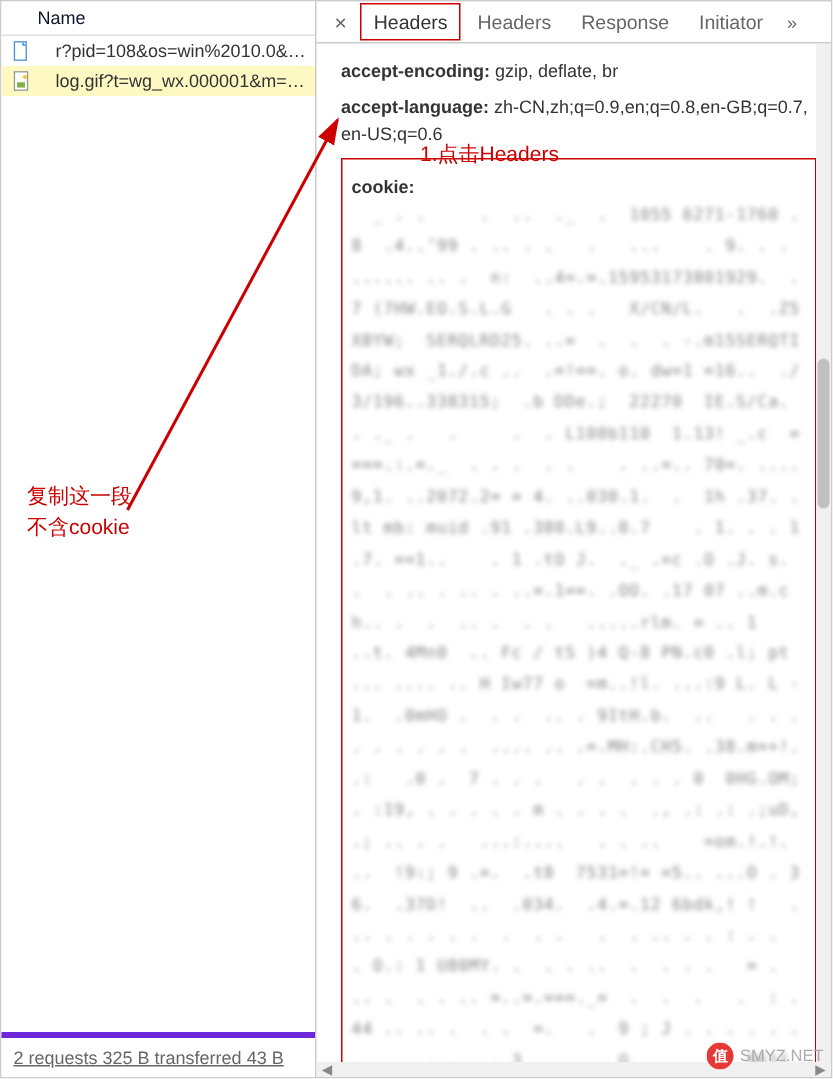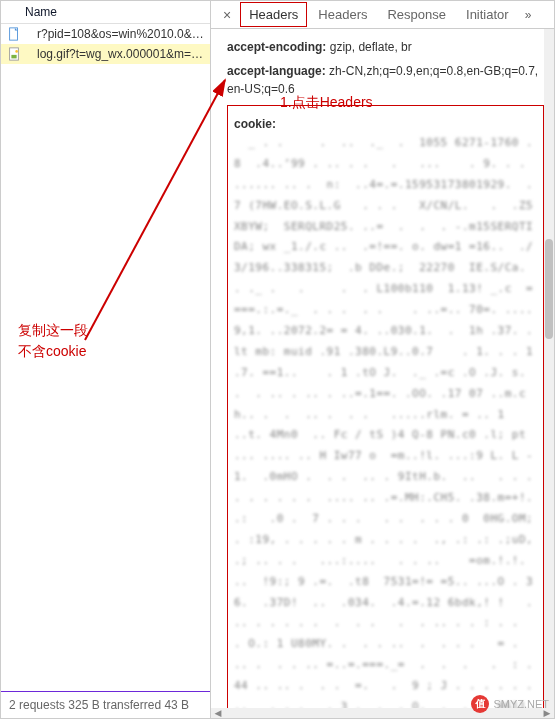--- a/index.html
+++ b/index.html
@@ -4,21 +4,21 @@
 <style>
 * { box-sizing: border-box; margin: 0; padding: 0; }
 body { font-family: "Segoe UI", Arial, sans-serif; font-size: 12px; color: #333; width: 555px; height: 719px; overflow: hidden; position: relative; background: #fff; }
 .container { display: flex; width: 100%; height: 100%; border: 1px solid #ccc; }
 .left-pane { width: 210px; border-right: 1px solid #ccc; display: flex; flex-direction: column; background: #fff; }
 .name-header { padding: 4px 24px; border-bottom: 1px solid #e0e0e0; font-size: 12px; color: #0f172a; }
 .req-list { flex: 1; overflow: hidden; }
 .req-item { padding: 3px 6px; display: flex; align-items: center; gap: 16px; white-space: nowrap; overflow: hidden; text-overflow: ellipsis; cursor: pointer; }
 .req-item.sel { background: #fef9c3; }
 .file-icon { width: 14px; height: 14px; flex-shrink: 0; }
-.status-bar { border-top: 1px solid #6d28d9; padding: 6px 8px; font-size: 12px; color: #666; }
+.status-bar { border-top: 4px solid #6d28d9; padding: 6px 8px; font-size: 12px; color: #666; text-decoration: underline; }
 .right-pane { flex: 1; display: flex; flex-direction: column; position: relative; }
 .tab-bar { display: flex; align-items: center; border-bottom: 1px solid #ccc; padding: 0 4px; height: 28px; }
 .close-x { padding: 0 8px; color: #666; cursor: pointer; font-size: 14px; }
 .tab { padding: 6px 10px; color: #666; cursor: pointer; font-size: 13px; }
 .tab.active { color: #333; outline: 1.5px solid #c00; outline-offset: -2px; }
 .more { padding: 0 6px; color: #666; cursor: pointer; }
 .detail-body { flex: 1; overflow: auto; padding: 6px 10px 6px 16px; position: relative; }
 .hdr-line { padding: 3px 0; line-height: 1.5; word-break: break-all; font-size: 12px; }
 .hdr-line b { font-weight: 600; }
 .cookie-box { border: 1.5px solid #c00; padding: 6px; margin: 4px 0 8px 0; }

